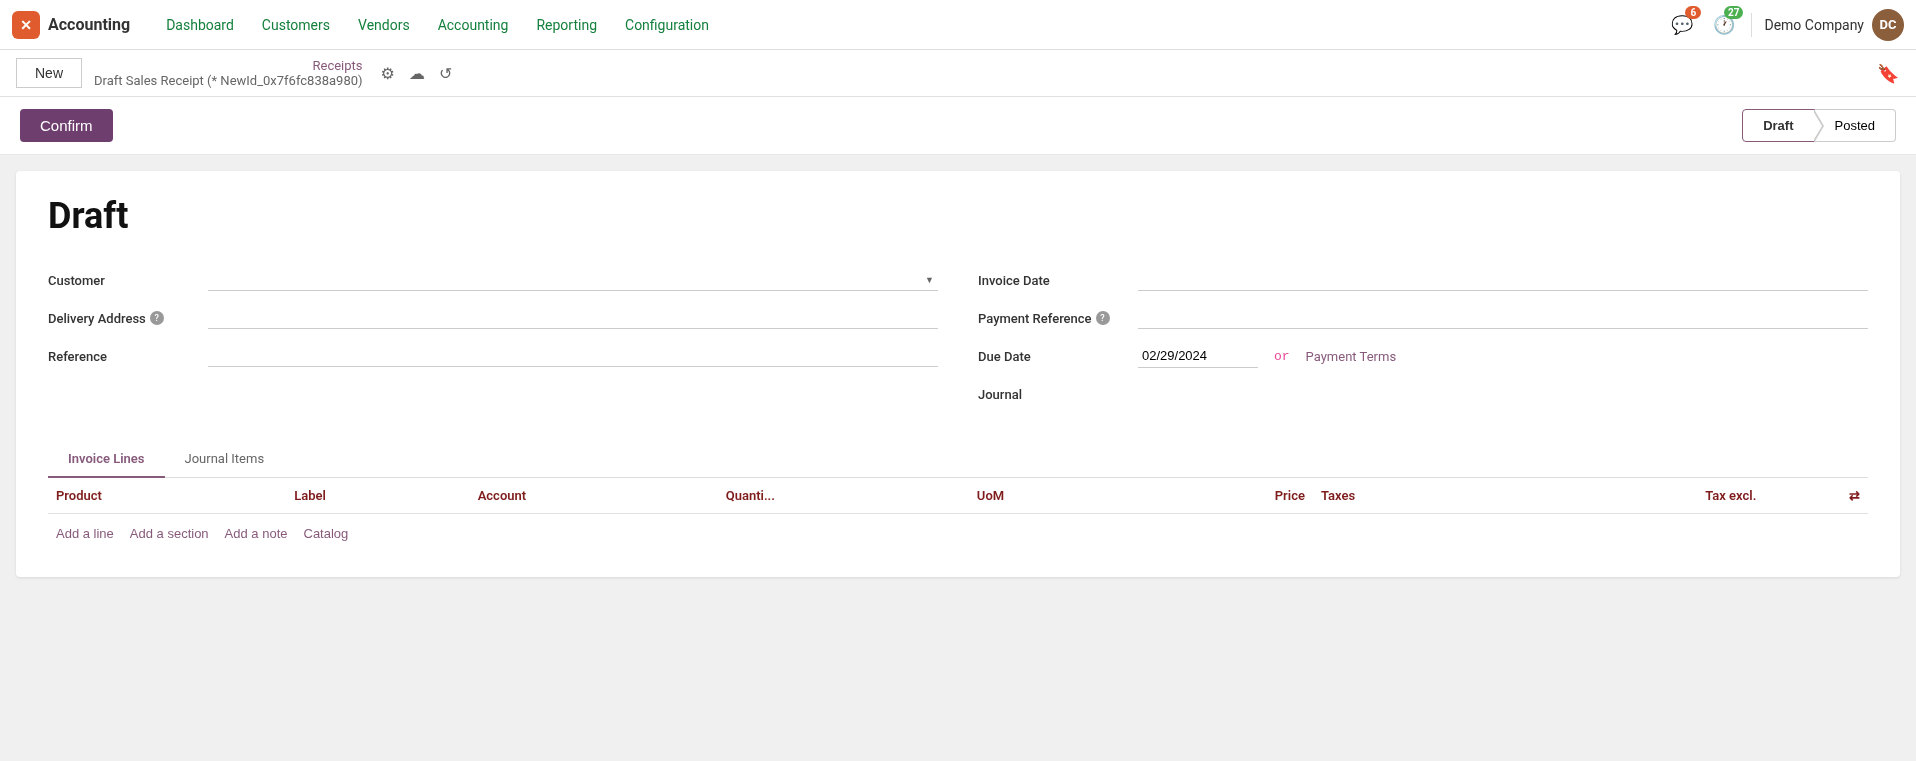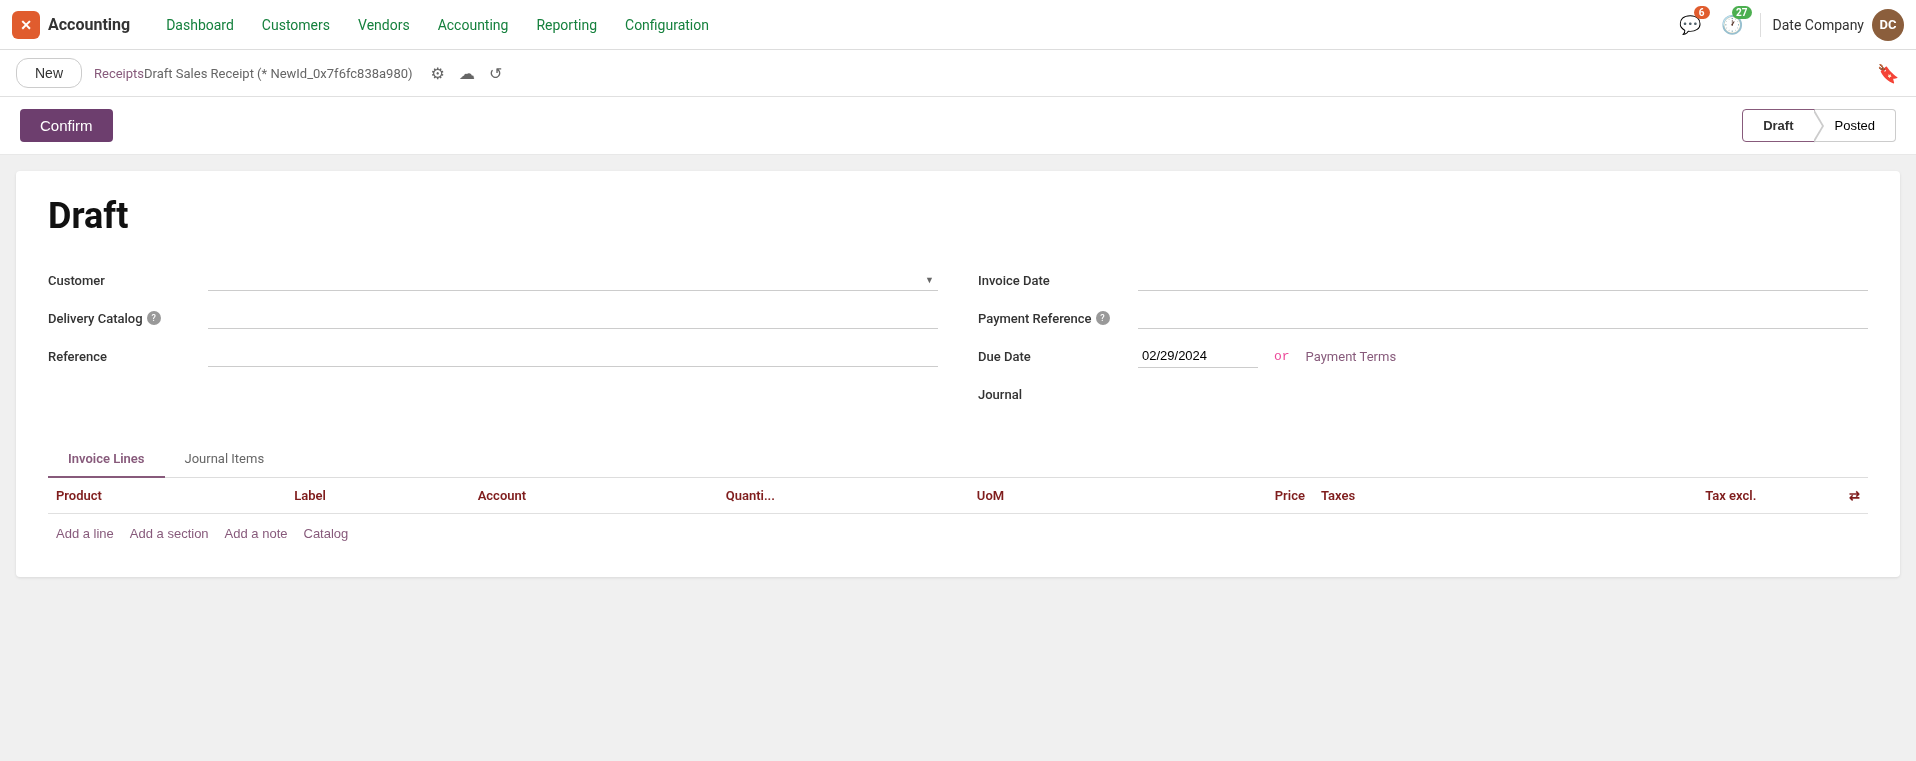--- a/index.html
+++ b/index.html
@@ -64,24 +64,24 @@
 
     
     .toolbar {
       background: #fff;
       border-bottom: 1px solid #e0e0e0;
       padding: 8px 16px;
       display: flex; align-items: center; gap: 12px;
     }
     .btn-new {
       border: 1px solid #ccc; background: #fff;
-      border-radius: 12px; padding: 6px 18px;
+      border-radius: 0; padding: 6px 18px;
       font-size: 14px; cursor: pointer; color: #333;
     }
-    .breadcrumb-section { display: flex; flex-direction: row; }
+    .breadcrumb-section { display: flex; flex-direction: column; text-align: right; }
     .breadcrumb-link { color: #875a7b; font-size: 13px; cursor: pointer; }
     .breadcrumb-current { font-size: 13px; color: #666; }
     .toolbar-icons { display: flex; gap: 10px; margin-left: 4px; align-items: center; }
     .toolbar-icon-btn { cursor: pointer; color: #666; font-size: 16px; padding: 2px; }
     .toolbar-right { margin-left: auto; }
     .bookmark-icon { color: #666; font-size: 18px; cursor: pointer; }
 
     
     .actionbar {
       background: #fff;
@@ -288,21 +288,21 @@
     <div class="notif-badge">
       <span class="notif-icon">💬</span>
       <span class="badge-count">6</span>
     </div>
     <div class="notif-badge">
       <span class="notif-icon">🕐</span>
       <span class="badge-count green">27</span>
     </div>
     <div class="topnav-divider"></div>
     <div class="user-info">
-      <span class="user-name">Date Company</span>
+      <span class="user-name">Demo Company</span>
       <div class="user-avatar">
         <span>DC</span>
       </div>
     </div>
   </div>
 </nav>
 
 <div class="toolbar">
   <button class="btn-new">New</button>
   <div class="breadcrumb-section">
@@ -346,21 +346,21 @@
         <div class="form-row">
           <div class="form-label">Customer</div>
           <div class="form-select-wrapper">
             <select>
               <option value=""></option>
             </select>
           </div>
         </div>
         <div class="form-row">
           <div class="form-label">
-            <span>Delivery Catalog</span>
+            <span>Delivery Address</span>
             <span class="help-icon">?</span>
           </div>
           <div class="form-value">
             <input class="form-input" type="text" style="">
           </div>
         </div>
         <div class="form-row">
           <div class="form-label">Reference</div>
           <div class="form-value">
             <input class="form-input" type="text" style="">

